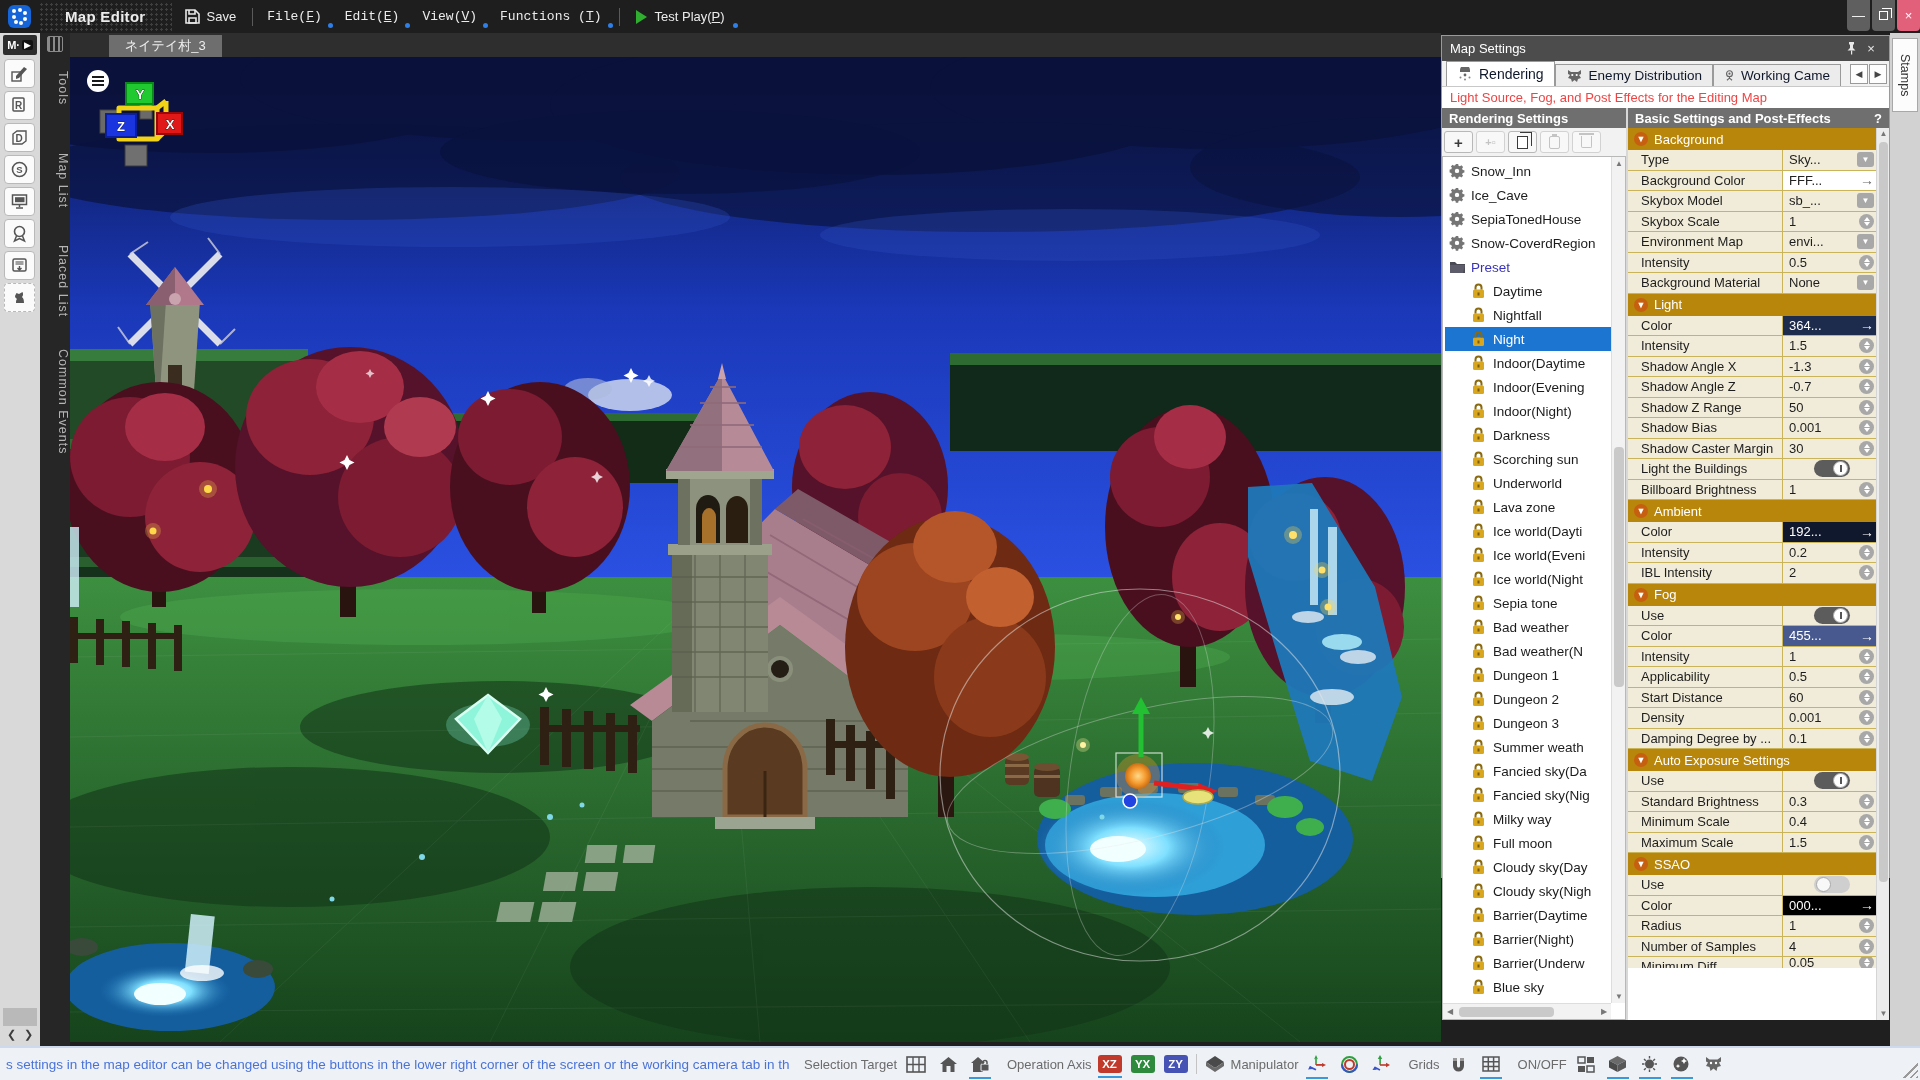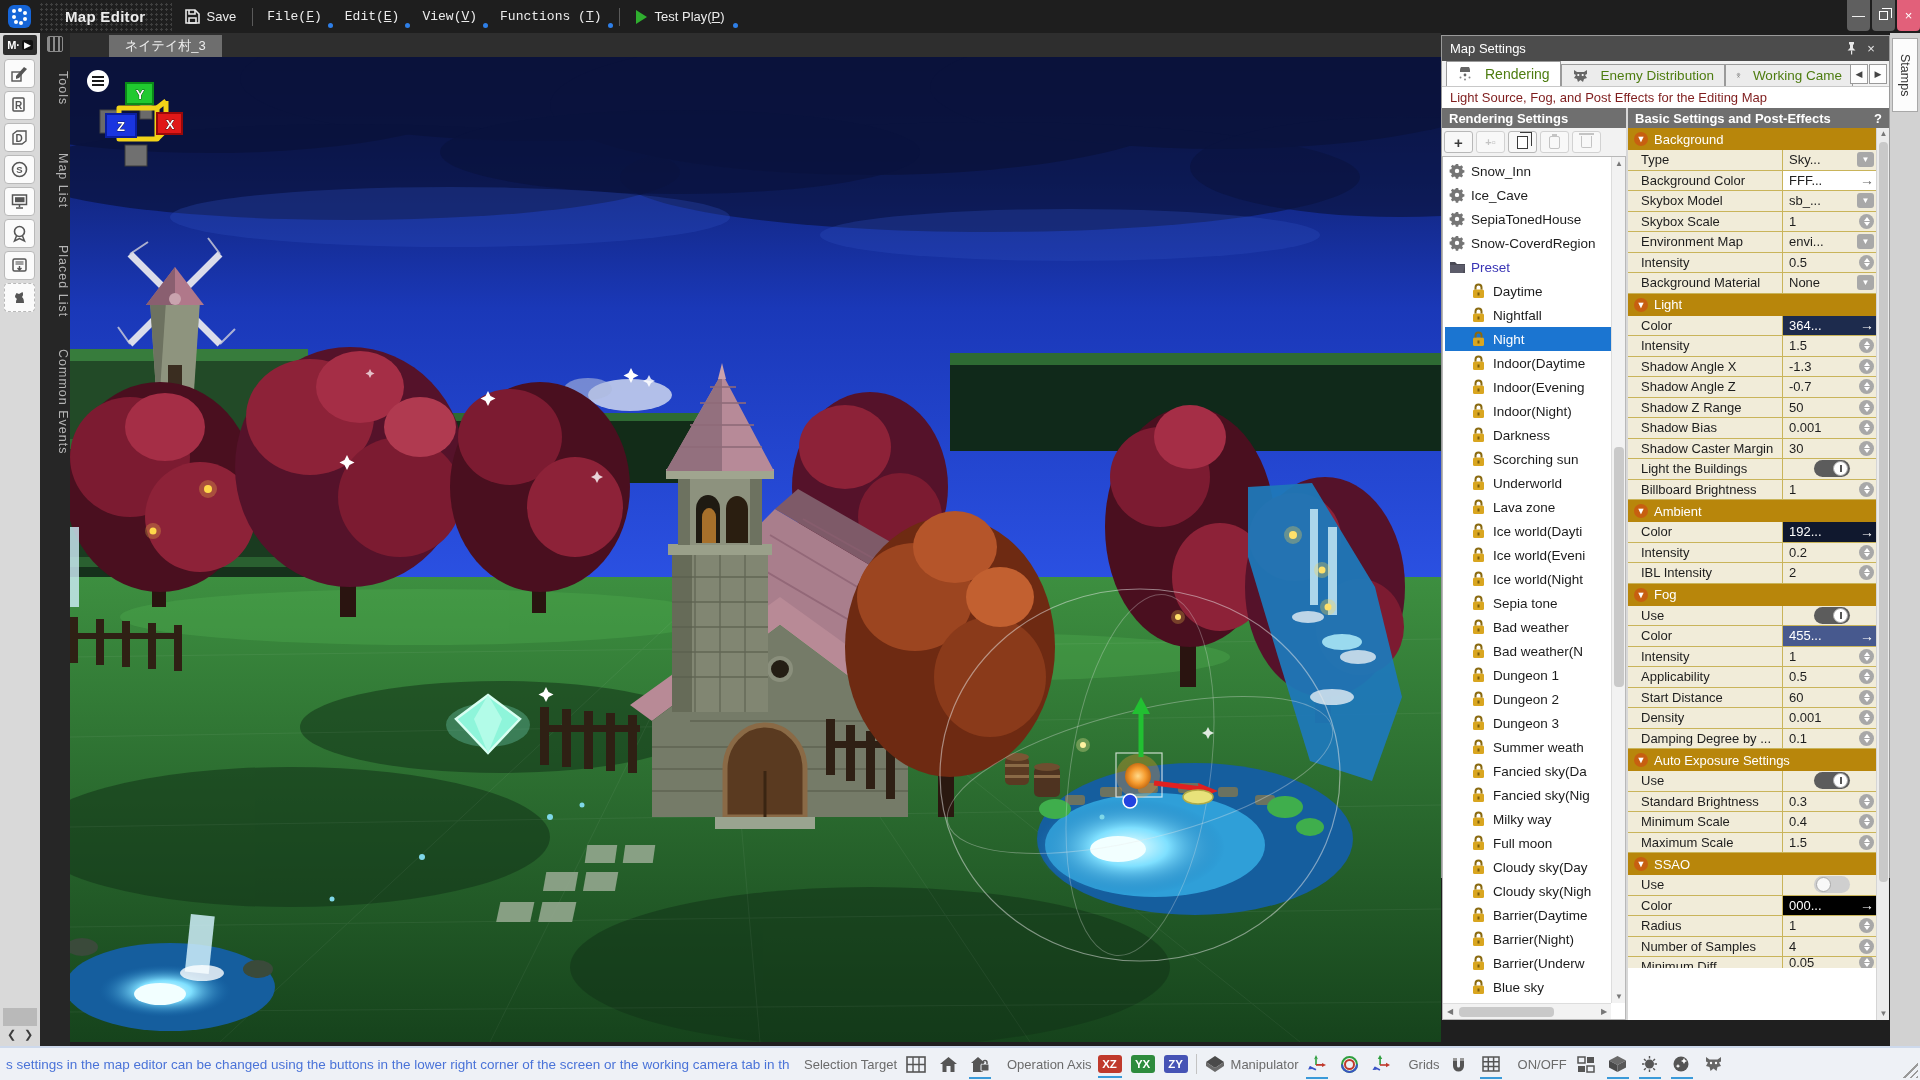--- a/index.html
+++ b/index.html
@@ -44,28 +44,28 @@
   .vp-tabbar { position:absolute; left:70px; top:33px; width:1371px; height:24px; background:#2e2e2e; }
   .vp-tab { position:absolute; left:0; top:2px; height:22px; background:#6e6e6e; color:#ededed; font-size:13px;
     display:flex; align-items:center; padding:0 16px;margin-left:39px; }
   .scene { position:absolute; left:70px; top:57px; width:1371px; height:985px; background:#13267c; }
   
   .rpanel { position:absolute; left:1441px; top:35px; width:449px; height:843px; background:#f2f2f2; border:1px solid #9a9a9a; }
   .rp-title { height:25px; background:#4c4c4c; color:#fff; font-size:13px; display:flex; align-items:center; padding:0 8px; }
   .rp-title .sp { flex:1; }
   .rp-title .tbtn { width:20px; height:18px; display:flex; align-items:center; justify-content:center; color:#e8e8e8; font-size:13px;}
   .rp-tabs { display:flex; align-items:flex-end; height:25px; background:#f2f2f2; padding-left:4px; position:relative;}
-  .rp-tab { display:flex; align-items:center; gap:12px; font-size:13.5px; color:#4d7c0f; background:#ececec;
+  .rp-tab { display:flex; align-items:center; gap:6px; font-size:13.5px; color:#0f172a; background:#ececec;
     border:1px solid #9a9a9a; border-bottom:none; padding:2px 10px; height:22px; white-space:nowrap; overflow:hidden;}
   .rp-tab.active { background:#fff; height:25px; font-size:14px; }
   .rp-tab.cut { max-width:128px; }
   .rp-tabarrows { position:absolute; right:2px; bottom:2px; display:flex; gap:1px; }
   .rp-tabarrows div { width:18px; height:20px; border:1px solid #9a9a9a; background:#fdfdfd; color:#444; font-size:9px;
     display:flex; align-items:center; justify-content:center; }
-  .rp-desc { font-size:13px; color:#7f1d1d; background:#fff; border-top:1px solid #c8c8c8; padding:3px 8px; height:22px; white-space:nowrap; overflow:hidden;}
+  .rp-desc { font-size:13px; color:#ef4444; background:#fff; border-top:1px solid #c8c8c8; padding:3px 8px; height:22px; white-space:nowrap; overflow:hidden;}
   .rp-cols { display:flex; height:912px; }
   .col-list { width:184px; display:flex; flex-direction:column; }
   .col-props { flex:1; display:flex; flex-direction:column; border-left:2px solid #d8d8d8; }
   .sec-hdr { height:20px; background:#6f6f6f; color:#fff; font-size:13px; font-weight:bold; display:flex; align-items:center; padding:0 7px; flex:0 0 auto;}
   .sec-hdr .q { margin-left:auto; font-weight:bold; }
   
   .ltoolbar { display:flex; gap:3px; padding:3px 2px; background:#f2f2f2; flex:0 0 auto;}
   .ltb { width:29px; height:22px; border:1px solid #b8b8b8; background:#f8f8f8; border-radius:3px;
     display:flex; align-items:center; justify-content:center; color:#3a3a3a; font-size:15px; font-weight:bold;}
   .ltb.dis { color:#c4c4c4; border-color:#d2d2d2; }

